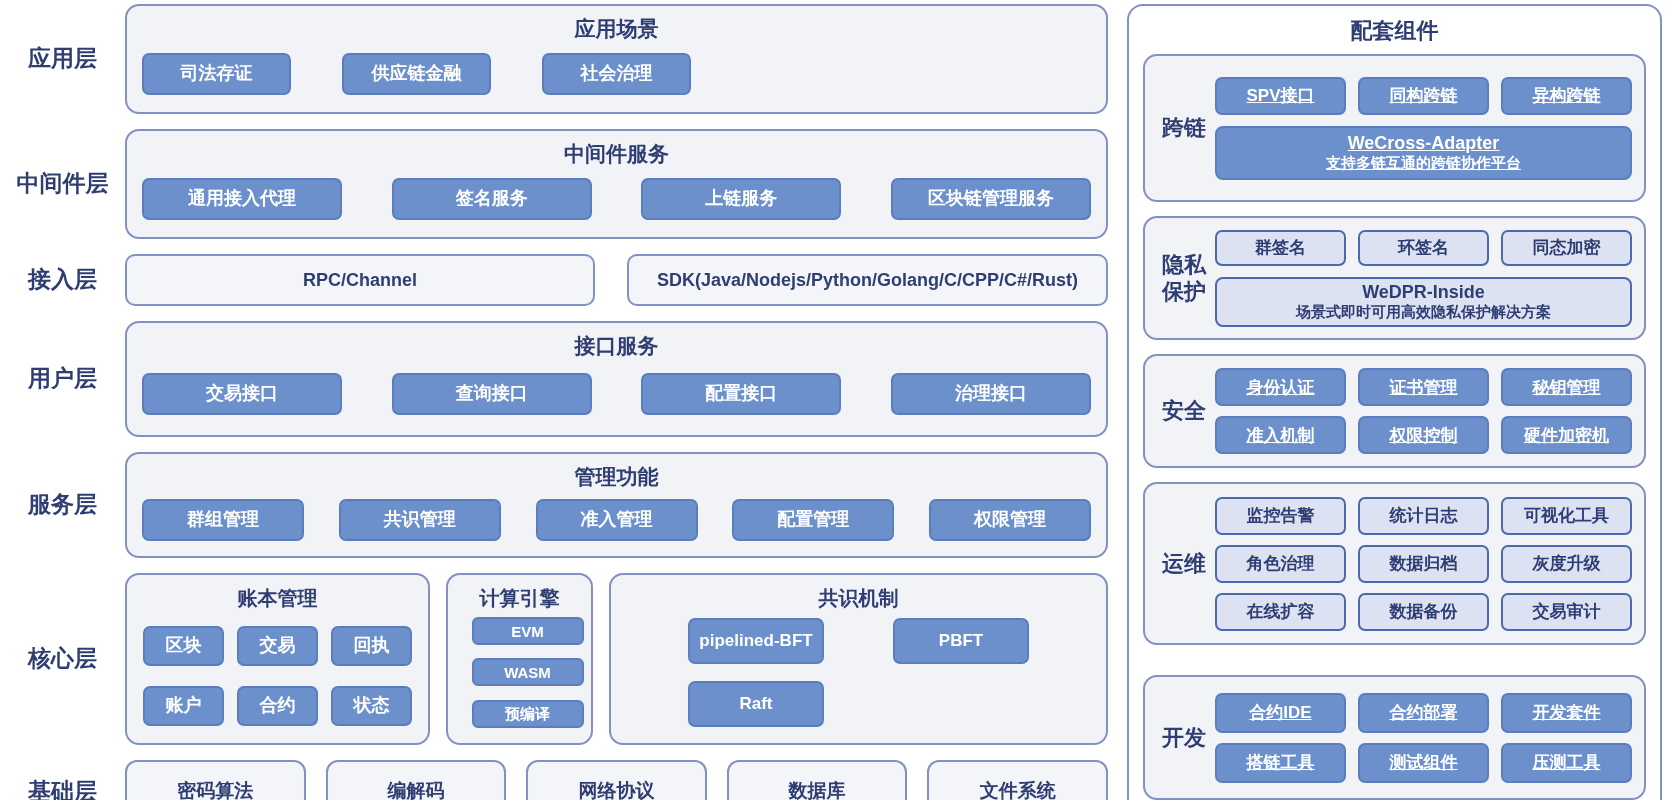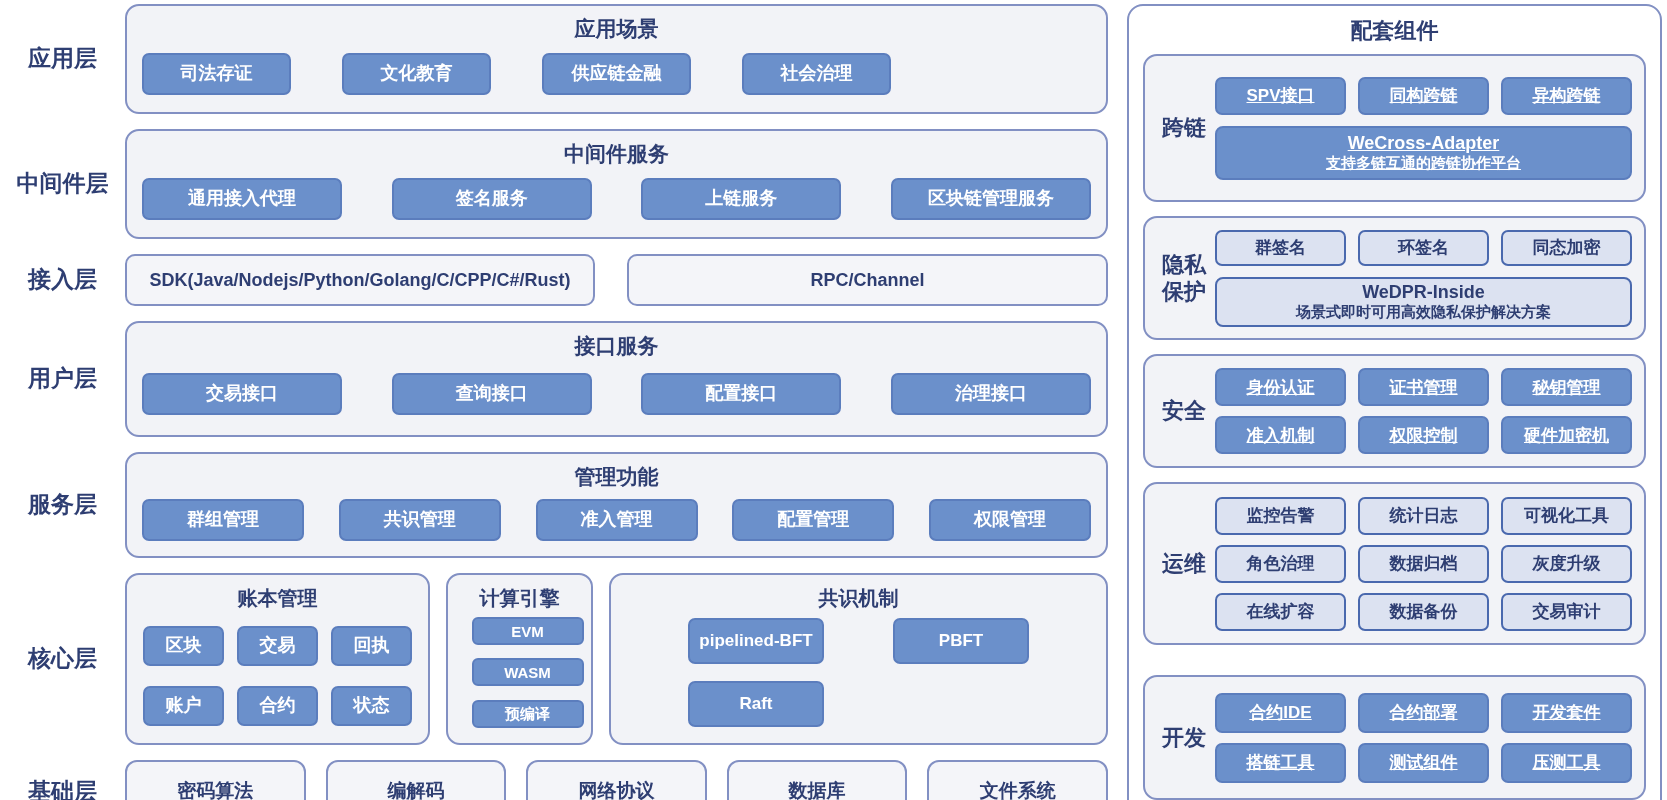--- a/index.html
+++ b/index.html
@@ -91,21 +91,20 @@
 
 <div id="app">
   <div id="layers">
       <div class="layer-row row-0">
         <div class="layer-label">应用层</div>
         <div class="layer-content">
           <div class="panel">
             <div class="panel-title">应用场景</div>
             <div class="btn-row">
               <div class="btn">司法存证</div>
-              <div class="btn">文化教育</div>
               <div class="btn">供应链金融</div>
               <div class="btn">社会治理</div>
             </div>
           </div>
         </div>
       </div>
       <div class="layer-row row-1">
         <div class="layer-label">中间件层</div>
         <div class="layer-content">
           <div class="panel">
@@ -116,22 +115,22 @@
               <div class="btn">上链服务</div>
               <div class="btn">区块链管理服务</div>
             </div>
           </div>
         </div>
       </div>
       <div class="layer-row row-2">
         <div class="layer-label">接入层</div>
         <div class="layer-content">
           <div class="plain-row">
+            <div class="plain-box">RPC/Channel</div>
             <div class="plain-box">SDK(Java/Nodejs/Python/Golang/C/CPP/C#/Rust)</div>
-            <div class="plain-box">RPC/Channel</div>
           </div>
         </div>
       </div>
       <div class="layer-row row-3">
         <div class="layer-label">用户层</div>
         <div class="layer-content">
           <div class="panel">
             <div class="panel-title">接口服务</div>
             <div class="btn-row">
               <div class="btn">交易接口</div>

